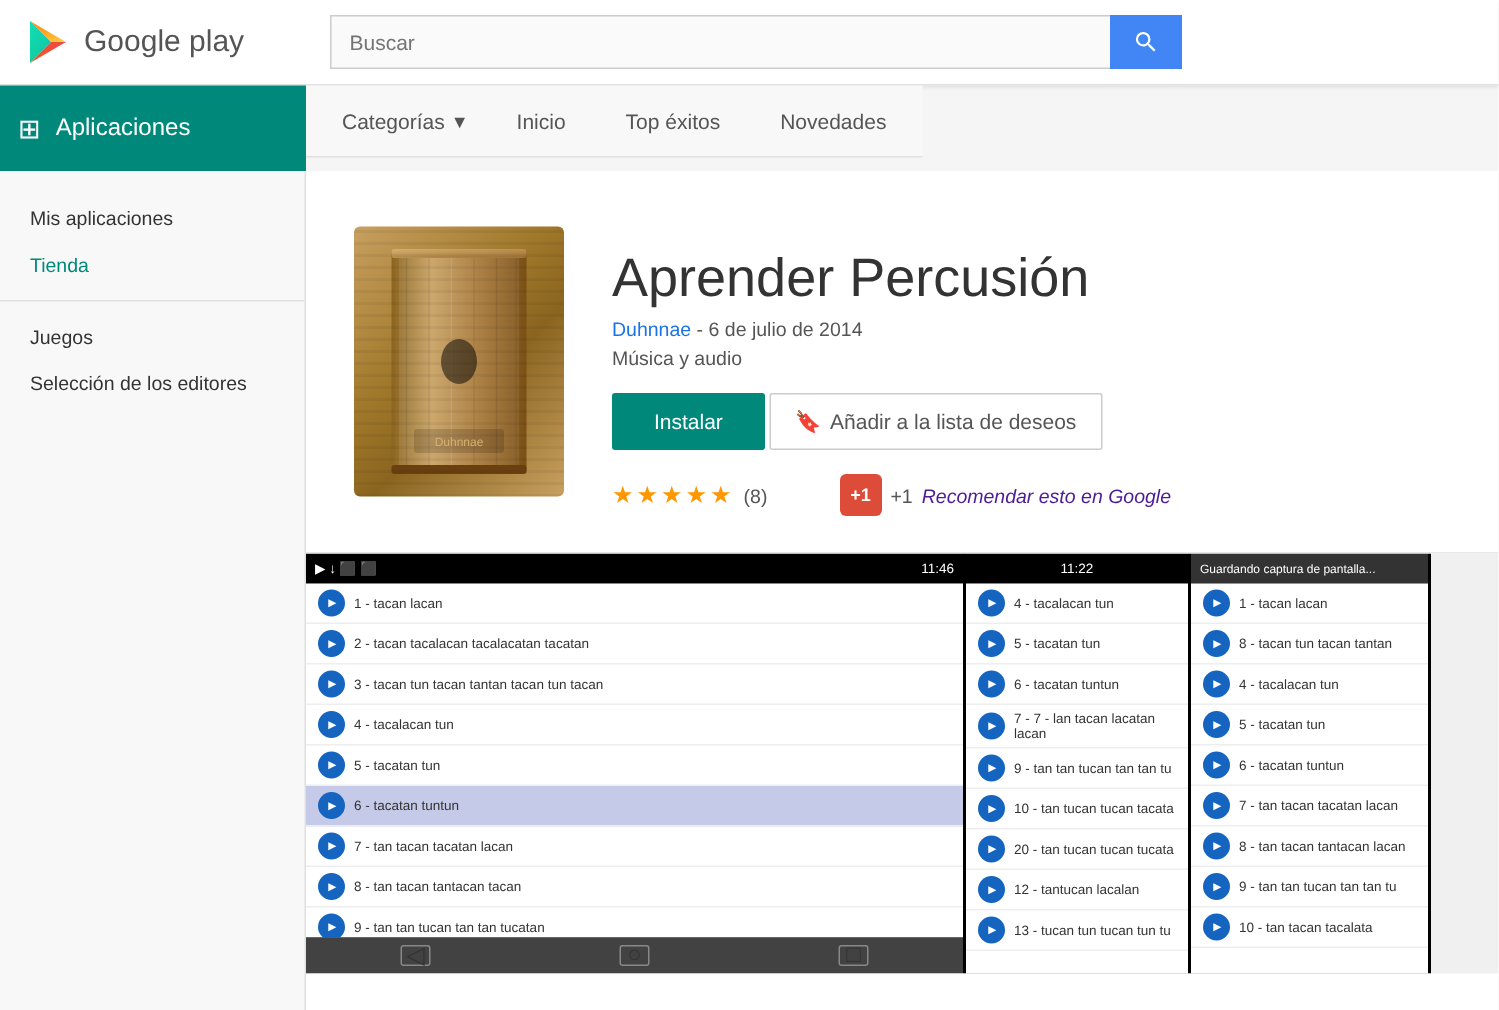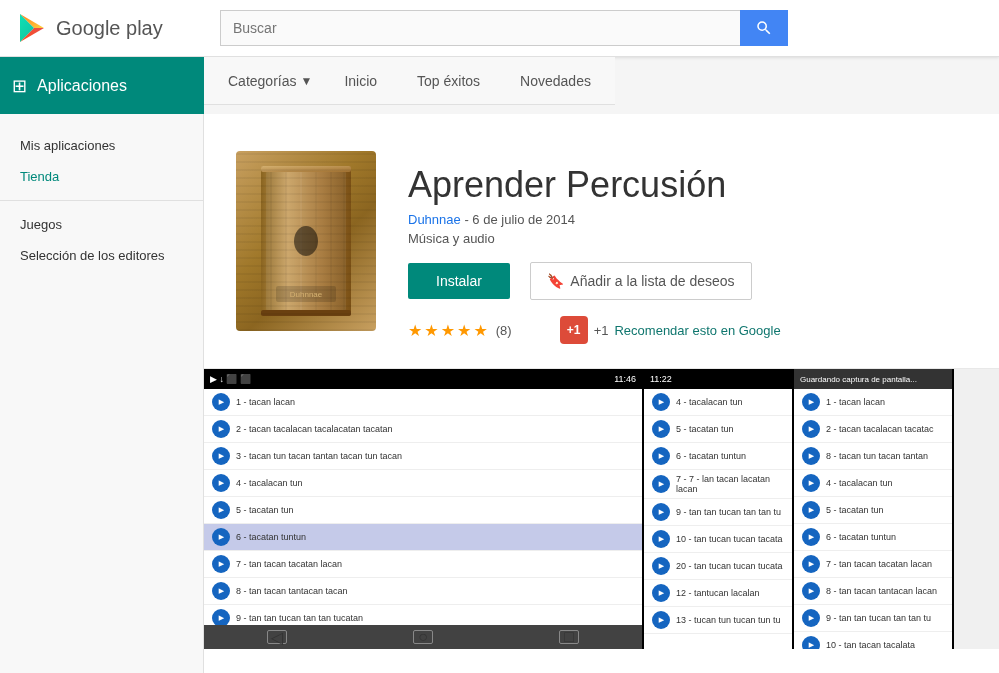--- a/index.html
+++ b/index.html
@@ -175,23 +175,22 @@
       margin-bottom: 4px;
     }
     .app-developer a { color: #1a73e8; text-decoration: none; }
     .app-category {
       font-size: 13px;
       color: #555;
       margin-bottom: 16px;
     }
     .app-buttons {
       display: flex;
-      gap: 20px;
+      gap: 3px;
       margin-bottom: 16px;
-      align-items: center;
     }
     .btn-install {
       background: #00897b;
       color: #fff;
       border: none;
       padding: 10px 28px;
       font-size: 14px;
       font-weight: 500;
       cursor: pointer;
       border-radius: 2px;
@@ -237,22 +236,23 @@
       border-radius: 4px;
       display: flex;
       align-items: center;
       justify-content: center;
       color: white;
       font-size: 12px;
       font-weight: bold;
     }
     .recommend-text {
       font-size: 13px;
-      color: #0f766e;
+      color: #4c1d95;
       cursor: pointer;
+      font-style: italic;
     }
 
     
     .screenshots-area {
       display: flex;
       overflow: hidden;
       height: 280px;
       background: #f0f0f0;
     }
     .screenshot {
@@ -559,21 +559,21 @@
       </div>
       <div class="screenshot-nav-bar">
         <div class="nav-btn">◁</div>
         <div class="nav-btn">○</div>
         <div class="nav-btn">□</div>
       </div>
     </div>
   </div>
           <div class="screenshot" style="width: 150px; border-right: 2px solid rgb(0, 0, 0);">
     <div class="screenshot-inner">
-      <div class="screenshot-status-bar" style="justify-content:flex-start;">
+      <div class="screenshot-status-bar" style="justify-content:center;">
          <span>11:22</span>
        </div>
       <div class="screenshot-list">
 
     <div class="screenshot-list-item ">
       <div class="play-btn"></div>
       <span>4 - tacalacan tun</span>
     </div>
 
     <div class="screenshot-list-item ">
@@ -626,24 +626,20 @@
       <div style="height:20px; background:#333; display:flex; align-items:center; padding:0 6px;">
          <span style="font-size:8px; color:#fff;">Guardando captura de pantalla...</span>
        </div>
       <div class="screenshot-list">
 
     <div class="screenshot-list-item ">
       <div class="play-btn"></div>
       <span>1 - tacan lacan</span>
     </div>
 
-    <div class="screenshot-list-item ">
-      <div class="play-btn"></div>
-      <span>2 - tacan tacalacan tacatac</span>
-    </div>
 
     <div class="screenshot-list-item ">
       <div class="play-btn"></div>
       <span>8 - tacan tun tacan tantan</span>
     </div>
 
     <div class="screenshot-list-item ">
       <div class="play-btn"></div>
       <span>4 - tacalacan tun</span>
     </div>

